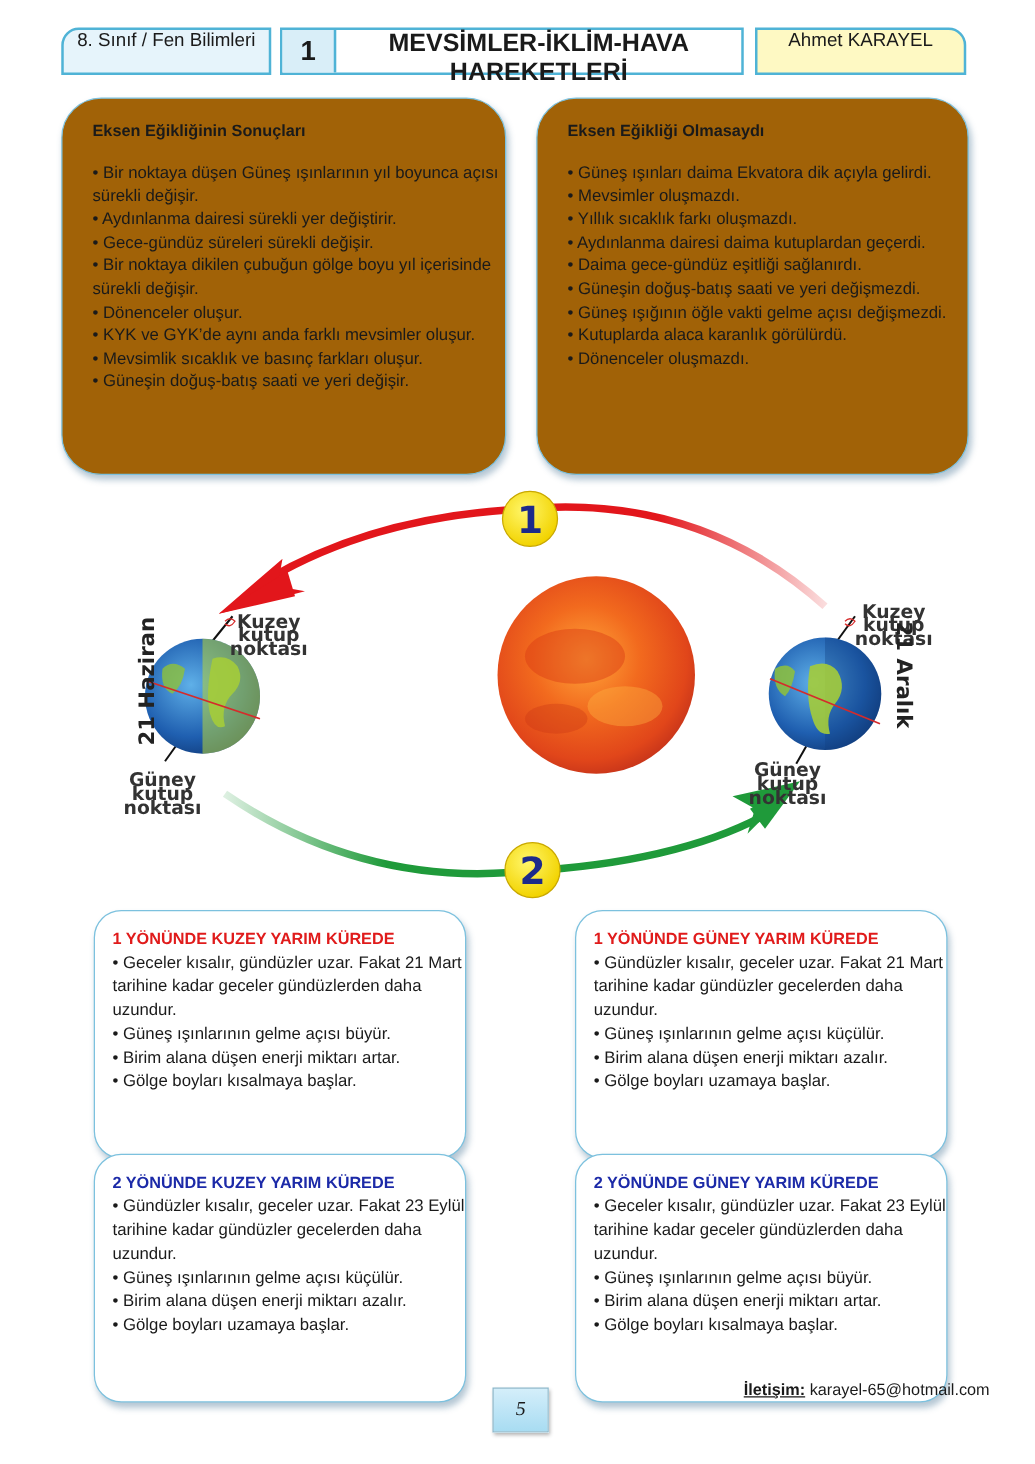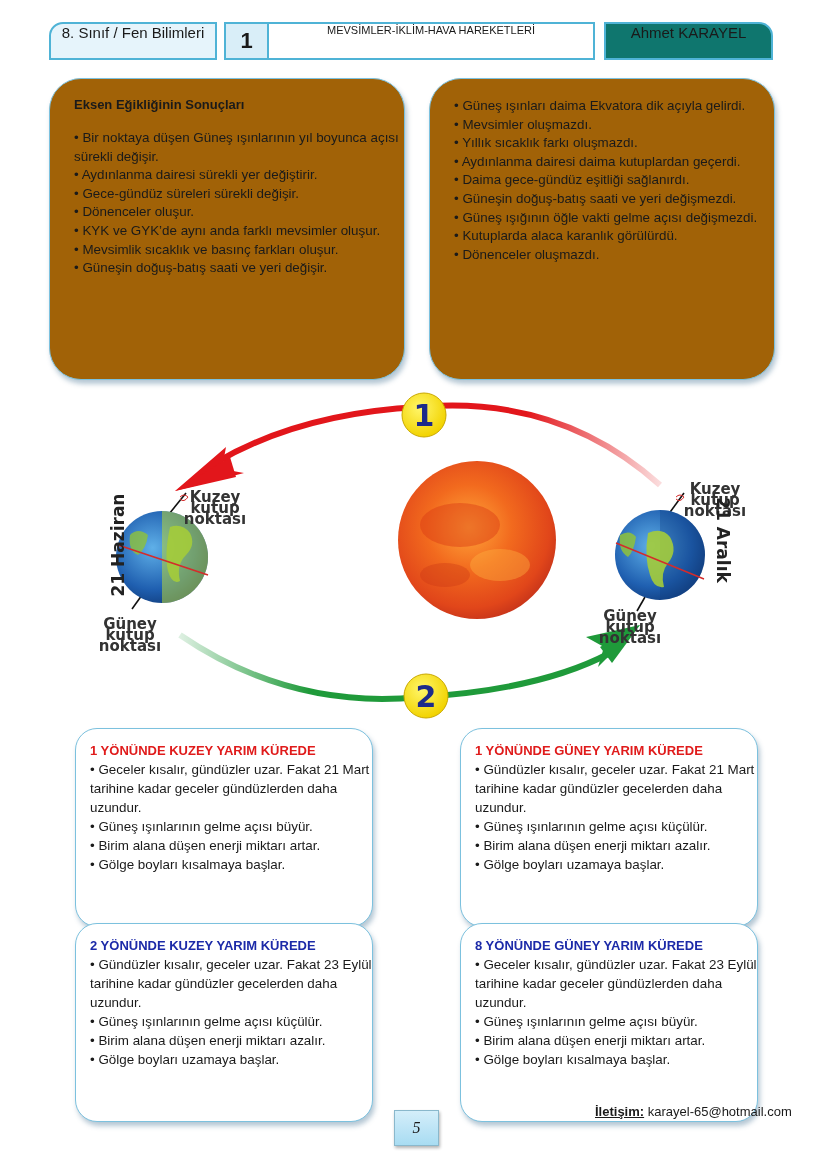--- a/index.html
+++ b/index.html
@@ -4,22 +4,22 @@
 <style>
   * { box-sizing: border-box; margin: 0; padding: 0; }
   html, body { width: 828px; height: 1171px; background: #ffffff; overflow: hidden; }
   body { position: relative; font-family: "Liberation Sans", "DejaVu Sans", sans-serif; color: #1a1a1a; }
 
   
   .hdr-box { position: absolute; top: 22px; height: 38px; border: 2px solid #4fb3d6; display: flex; align-items: flex-start; justify-content: center; font-size: 15px; color: #1a1a1a; }
   .hdr-left { left: 49px; width: 168px; background: #e6f4fb; border-top-left-radius: 14px; }
   .hdr-center { left: 224px; width: 371px; background: #fff; padding: 0; justify-content: flex-start; }
   .hdr-num { width: 43px; height: 100%; background: #d9eef8; border-right: 2px solid #4fb3d6; display: flex; align-items: center; justify-content: center; font-size: 22px; font-weight: bold; }
-  .hdr-title { flex: 1; text-align: center; font-size: 11px; font-weight: normal; }
-  .hdr-right { left: 604px; width: 169px; background: #0f766e; border-top-right-radius: 14px; }
+  .hdr-title { flex: 1; text-align: center; font-size: 20px; font-weight: bold; }
+  .hdr-right { left: 604px; width: 169px; background: #fef9c3; border-top-right-radius: 14px; }
 
   
   .info-box { position: absolute; top: 78px; height: 302px; border: 1.5px solid #7cc1de; border-radius: 32px; background: #a16207; box-shadow: 2px 4px 5px rgba(90,130,160,0.45); padding: 18px 0 0 24px; }
   .info-left { left: 49px; width: 356px; }
   .info-right { left: 429px; width: 346px; }
   .info-title { font-size: 13px; font-weight: bold; margin-bottom: 17px; }
   .info-list { list-style: none; font-size: 13.4px; line-height: 18.6px; }
   .info-list li::before { content: "• "; }
 
   
@@ -57,27 +57,29 @@
 <div class="hdr-box hdr-right">
   <span>Ahmet KARAYEL</span>
 </div>
 
 <div class="info-box info-left">
   <div class="info-title">Eksen Eğikliğinin Sonuçları</div>
   <ul class="info-list">
     <li>Bir noktaya düşen Güneş ışınlarının yıl boyunca açısı sürekli değişir.</li>
     <li>Aydınlanma dairesi sürekli yer değiştirir.</li>
     <li>Gece-gündüz süreleri sürekli değişir.</li>
+    <li>Bir noktaya dikilen çubuğun gölge boyu yıl içerisinde sürekli değişir.</li>
     <li>Dönenceler oluşur.</li>
     <li>KYK ve GYK’de aynı anda farklı mevsimler oluşur.</li>
     <li>Mevsimlik sıcaklık ve basınç farkları oluşur.</li>
     <li>Güneşin doğuş-batış saati ve yeri değişir.</li>
   </ul>
 </div>
 <div class="info-box info-right">
+  <div class="info-title">Eksen Eğikliği Olmasaydı</div>
   <ul class="info-list">
     <li>Güneş ışınları daima Ekvatora dik açıyla gelirdi.</li>
     <li>Mevsimler oluşmazdı.</li>
     <li>Yıllık sıcaklık farkı oluşmazdı.</li>
     <li>Aydınlanma dairesi daima kutuplardan geçerdi.</li>
     <li>Daima gece-gündüz eşitliği sağlanırdı.</li>
     <li>Güneşin doğuş-batış saati ve yeri değişmezdi.</li>
     <li>Güneş ışığının öğle vakti gelme açısı değişmezdi.</li>
     <li>Kutuplarda alaca karanlık görülürdü.</li>
     <li>Dönenceler oluşmazdı.</li>
@@ -208,21 +210,21 @@
 <div class="dir-box" style="left:75px; top:923px;">
   <div class="dir-title blue">2 YÖNÜNDE KUZEY YARIM KÜREDE</div>
   <ul class="dir-text">
     <li>Gündüzler kısalır, geceler uzar. Fakat 23 Eylül tarihine kadar gündüzler gecelerden daha uzundur.</li>
     <li>Güneş ışınlarının gelme açısı küçülür.</li>
     <li>Birim alana düşen enerji miktarı azalır.</li>
     <li>Gölge boyları uzamaya başlar.</li>
   </ul>
 </div>
 <div class="dir-box" style="left:460px; top:923px;">
-  <div class="dir-title blue">8 YÖNÜNDE GÜNEY YARIM KÜREDE</div>
+  <div class="dir-title blue">2 YÖNÜNDE GÜNEY YARIM KÜREDE</div>
   <ul class="dir-text">
     <li>Geceler kısalır, gündüzler uzar. Fakat 23 Eylül tarihine kadar geceler gündüzlerden daha uzundur.</li>
     <li>Güneş ışınlarının gelme açısı büyür.</li>
     <li>Birim alana düşen enerji miktarı artar.</li>
     <li>Gölge boyları kısalmaya başlar.</li>
   </ul>
 </div>
 
 <div class="page-num">5</div>
 <div class="contact">

